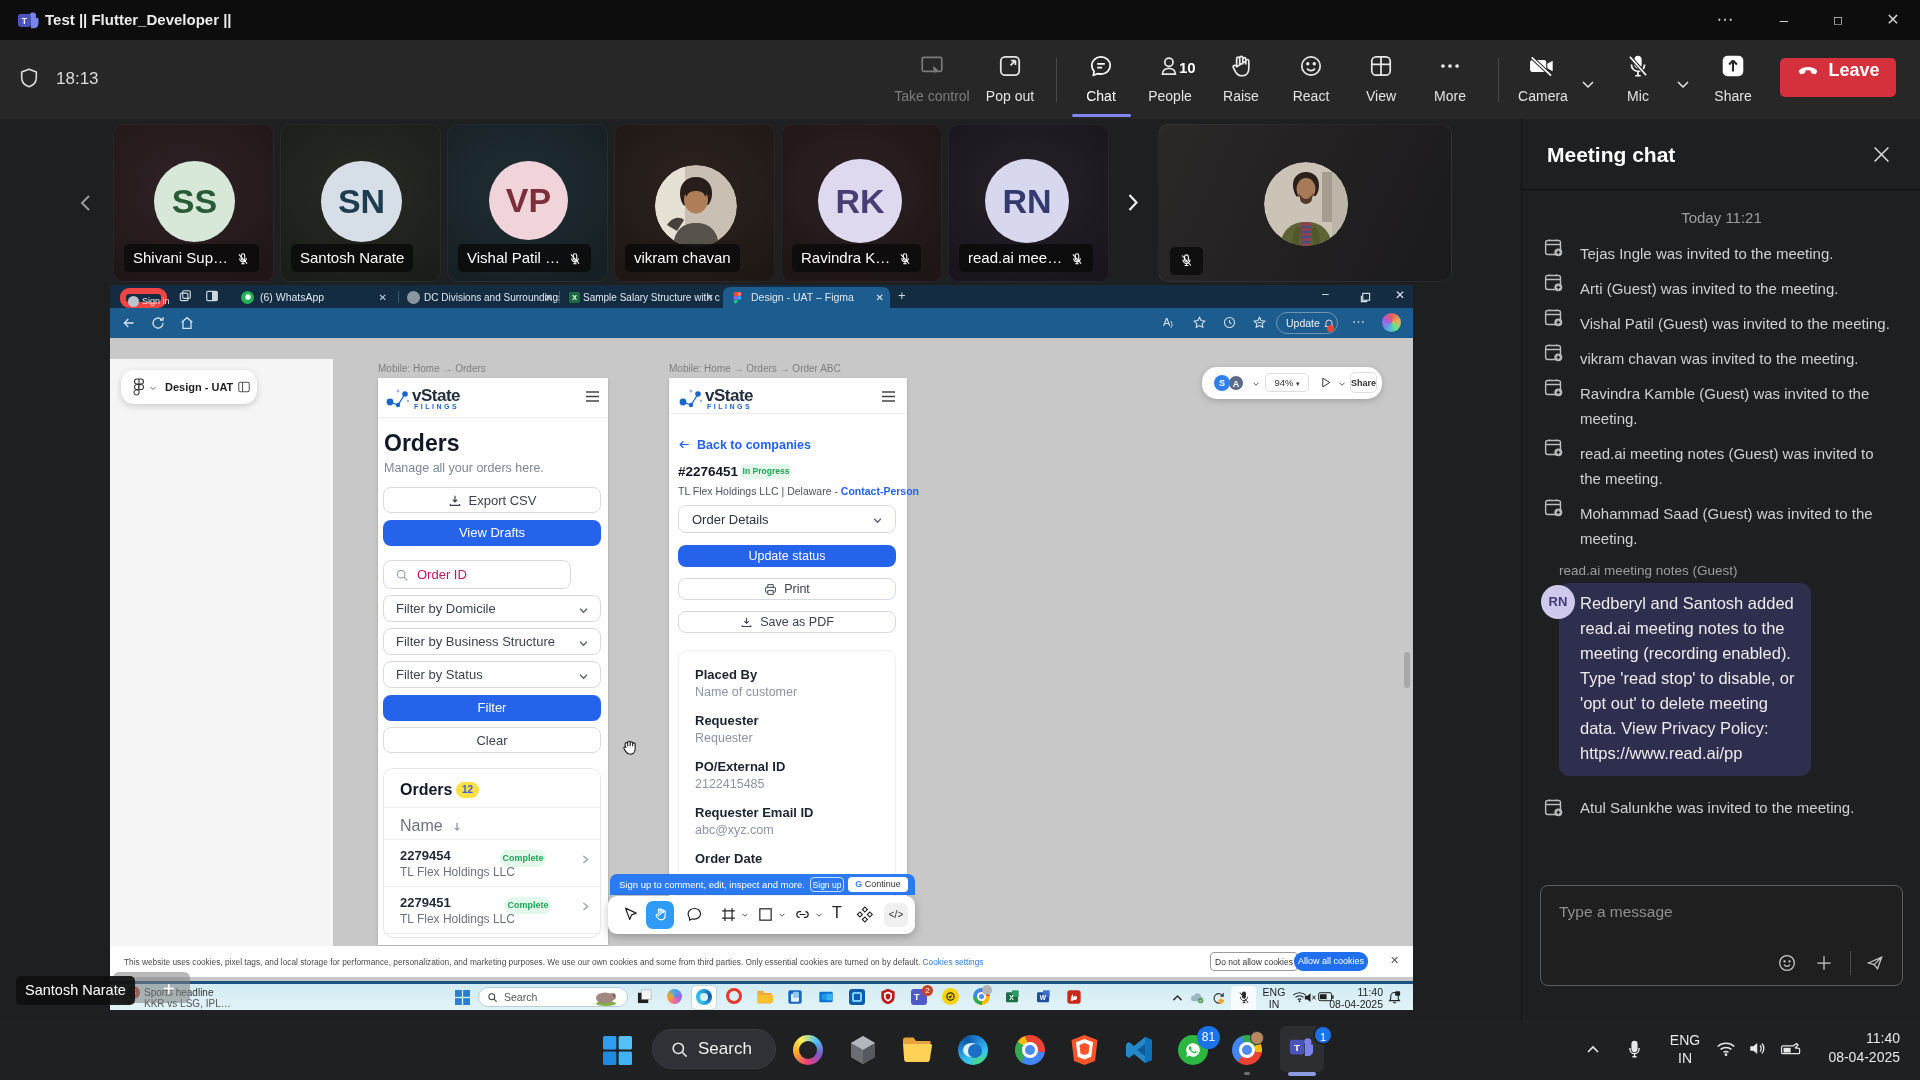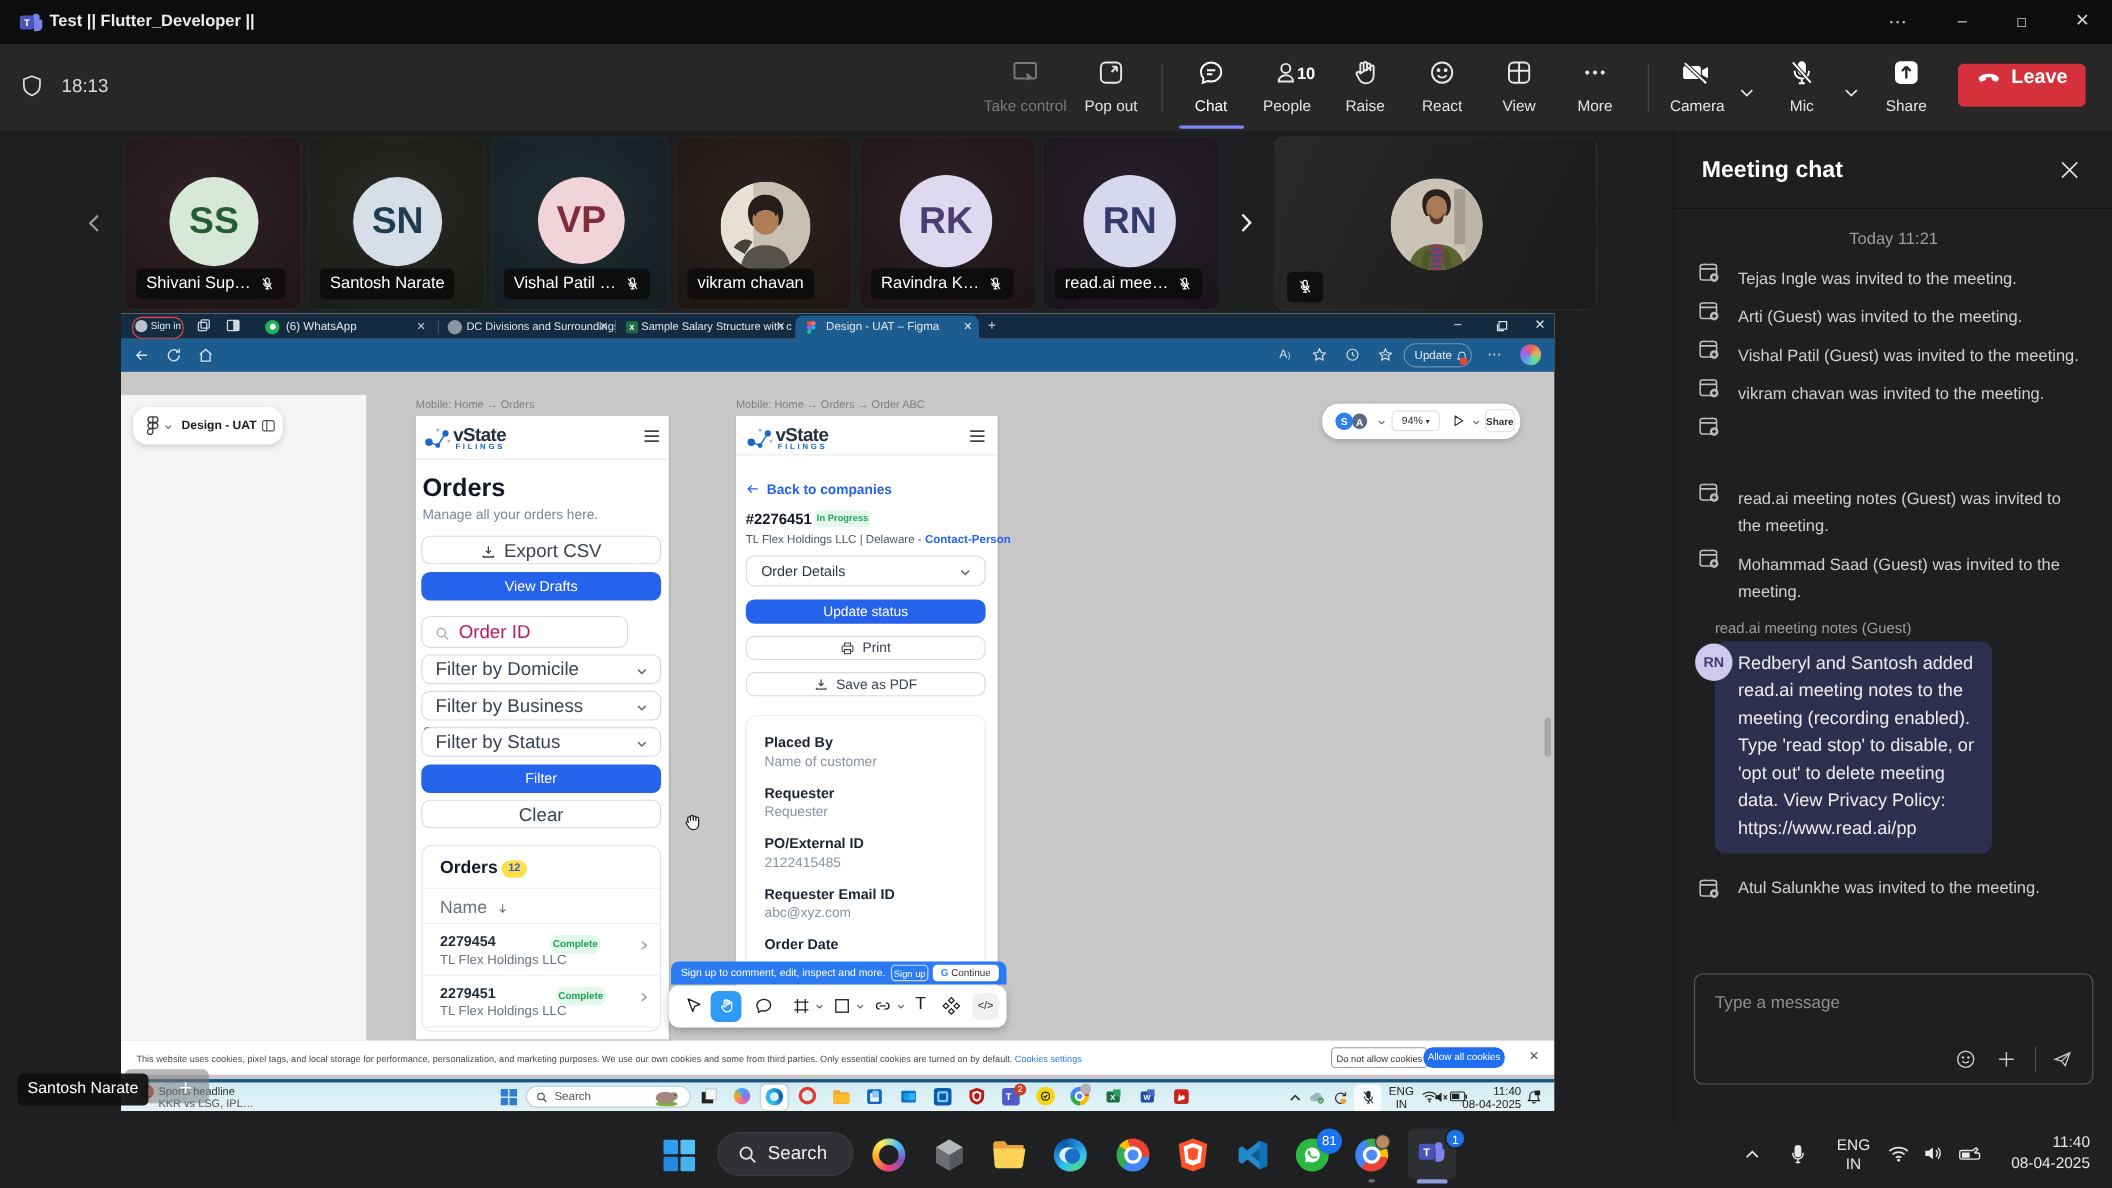--- a/index.html
+++ b/index.html
@@ -41,21 +41,21 @@
 #navbar { position:absolute; left:0; top:23px; width:1303px; height:30px; background:#1d5c8e; }
 #bookbar { position:absolute; left:0; top:53px; width:1303px; height:21px; background:#1d5c8e; }
 .tab { position:absolute; top:2px; height:21px; color:#dfe7ee; font-size:10.5px; line-height:21px; white-space:nowrap; overflow:hidden; }
 .tabx { position:absolute; right:6px; top:0; color:#c7d2dc; font-size:10px; }
 
 
 #figma { position:absolute; left:0; top:74px; width:1303px; height:587px; background:#c8c8c8; }
 #figleft { position:absolute; left:0; top:0; width:223px; height:587px; background:#f5f5f5; }
 .frame { position:absolute; background:#fff; box-shadow:0 1px 3px rgba(0,0,0,0.18); }
 .crumb { position:absolute; color:#7e7e7e; font-size:10px; }
-.ff-btn { position:absolute; border:1px solid #d6dae0; border-radius:8px; background:#fff; text-align:center; color:#3a4352; font-size:17px; }
+.ff-btn { position:absolute; border:1px solid #d6dae0; border-radius:8px; background:#fff; text-align:center; color:#3a4352; font-size:13px; }
 .ff-blue { position:absolute; border-radius:8px; background:#2563eb; text-align:center; color:#fff; font-size:13px; font-weight:500; }
 .flabel { position:absolute; font-size:13px; font-weight:700; color:#1a2330; }
 .fvalue { position:absolute; font-size:12.5px; color:#8a94a3; }
 
 
 #cookie { position:absolute; left:0; top:661px; width:1303px; height:31px; background:#fff; font-size:10.5px; color:#4a4a4a; }
 
 
 #stask { position:absolute; left:0; top:696px; width:1303px; height:29px; background:linear-gradient(180deg,#d2ecf3,#e2f3f7); border-top:3px solid #1b5280; }
 
@@ -267,21 +267,21 @@
       </svg>
       <div class="abs" style="left:11px;top:122px;width:33px;height:28px;background:rgba(12,12,12,0.85);border-radius:5px;text-align:center;"><svg style="margin-top:6px" width="15" height="15" viewBox="0 0 24 24">
             <path d="M12 3c1.7 0 3 1.3 3 3v5c0 1.7-1.3 3-3 3s-3-1.3-3-3V6c0-1.7 1.3-3 3-3z" fill="none" stroke="#fff" stroke-width="1.8"></path>
             <path d="M6.5 10.5v.5c0 3 2.5 5.5 5.5 5.5s5.5-2.5 5.5-5.5v-.5M12 16.5V20M9 20h6" stroke="#fff" stroke-width="1.8" fill="none"></path>
             <path d="M5 4l14 16" stroke="#fff" stroke-width="1.8"></path>
           </svg></div>
     </div>
   </div>
   <div id="share">
     <div id="tabsbar">
-      <div class="abs" style="left:10px;top:3px;width:47px;height:20px;border:1px solid #ef4444;border-radius:9px;text-decoration:underline;">
+      <div class="abs" style="left:10px;top:3px;width:47px;height:20px;border:6px solid #ef4444;border-radius:9px;text-decoration:underline;">
         <div class="abs" style="left:2px;top:2px;width:11px;height:11px;border-radius:50%;background:#b9c4cc;"></div>
         <div class="abs" style="left:16px;top:2px;font-size:9px;color:#e8eef3;white-space:nowrap;">Sign in</div>
       </div>
       <svg class="abs" style="left:68px;top:4px" width="14" height="14" viewBox="0 0 24 24" fill="none" stroke="#cfd8e0" stroke-width="2">
           <rect x="4" y="7" width="13" height="13" rx="2"></rect>
           <rect x="8" y="3" width="13" height="13" rx="2"></rect>
         </svg>
       <svg class="abs" style="left:95px;top:4px" width="14" height="14" viewBox="0 0 24 24" fill="#cfd8e0">
           <rect x="3" y="4" width="18" height="16" rx="2" fill="none" stroke="#cfd8e0" stroke-width="2"></rect>
           <rect x="12" y="4" width="9" height="16" fill="#cfd8e0"></rect>
@@ -717,20 +717,21 @@
         <circle cx="17.5" cy="17.5" r="4.5" fill="#bdbdbd" stroke="none"></circle>
         <path d="M17.5 15.4v4.2M15.4 17.5h4.2" stroke="#1f1f1f" stroke-width="1.4"></path>
       </svg>
     <div class="chatmsg" style="top:227px;">vikram chavan was invited to the meeting.</div>
     <svg class="chatico" style="top:258px;" width="21" height="21" viewBox="0 0 24 24" fill="none" stroke="#bdbdbd" stroke-width="1.6">
         <rect x="3" y="4" width="17" height="16" rx="2.5"></rect>
         <path d="M3 8.5h17M7.5 4V2.8M15.5 4V2.8"></path>
         <circle cx="17.5" cy="17.5" r="4.5" fill="#bdbdbd" stroke="none"></circle>
         <path d="M17.5 15.4v4.2M15.4 17.5h4.2" stroke="#1f1f1f" stroke-width="1.4"></path>
       </svg>
+    <div class="chatmsg" style="top:262px;">Ravindra Kamble (Guest) was invited to the meeting.</div>
     <svg class="chatico" style="top:318px;" width="21" height="21" viewBox="0 0 24 24" fill="none" stroke="#bdbdbd" stroke-width="1.6">
         <rect x="3" y="4" width="17" height="16" rx="2.5"></rect>
         <path d="M3 8.5h17M7.5 4V2.8M15.5 4V2.8"></path>
         <circle cx="17.5" cy="17.5" r="4.5" fill="#bdbdbd" stroke="none"></circle>
         <path d="M17.5 15.4v4.2M15.4 17.5h4.2" stroke="#1f1f1f" stroke-width="1.4"></path>
       </svg>
     <div class="chatmsg" style="top:322px;">read.ai meeting notes (Guest) was invited to the meeting.</div>
     <svg class="chatico" style="top:378px;" width="21" height="21" viewBox="0 0 24 24" fill="none" stroke="#bdbdbd" stroke-width="1.6">
         <rect x="3" y="4" width="17" height="16" rx="2.5"></rect>
         <path d="M3 8.5h17M7.5 4V2.8M15.5 4V2.8"></path>

